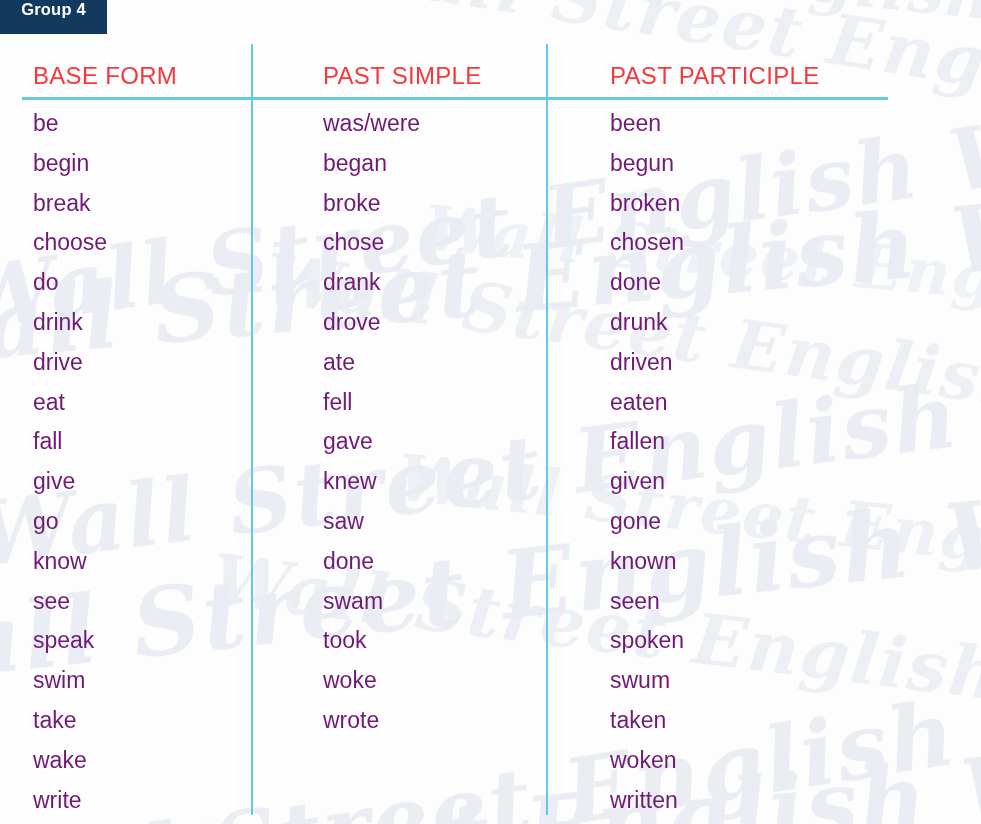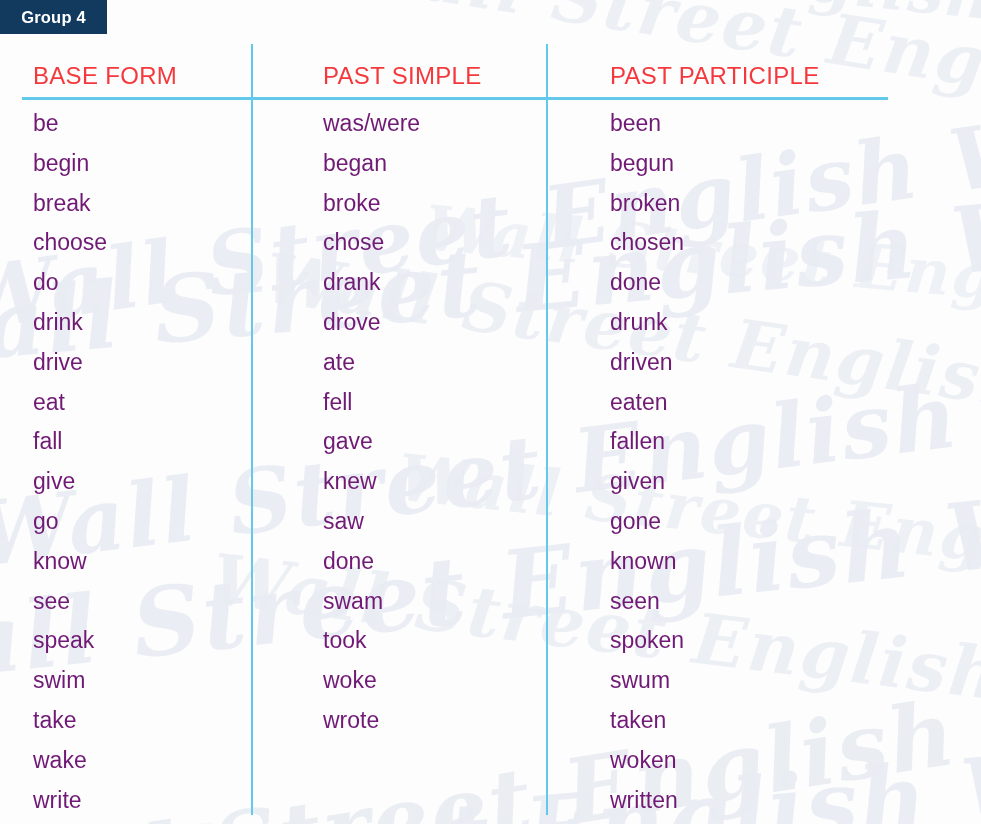--- a/index.html
+++ b/index.html
@@ -43,21 +43,21 @@
 
   
   #group-badge {
     position: absolute;
     left: 0;
     top: 0;
     width: 107px;
     height: 34px;
     background: #123a5e;
     display: flex;
-    align-items: center;
+    align-items: flex-start;
     justify-content: center;
     z-index: 5;
   }
   #group-badge .label {
     color: #ffffff;
     font-size: 16.5px;
     font-weight: bold;
     letter-spacing: 0.2px;
   }
 

